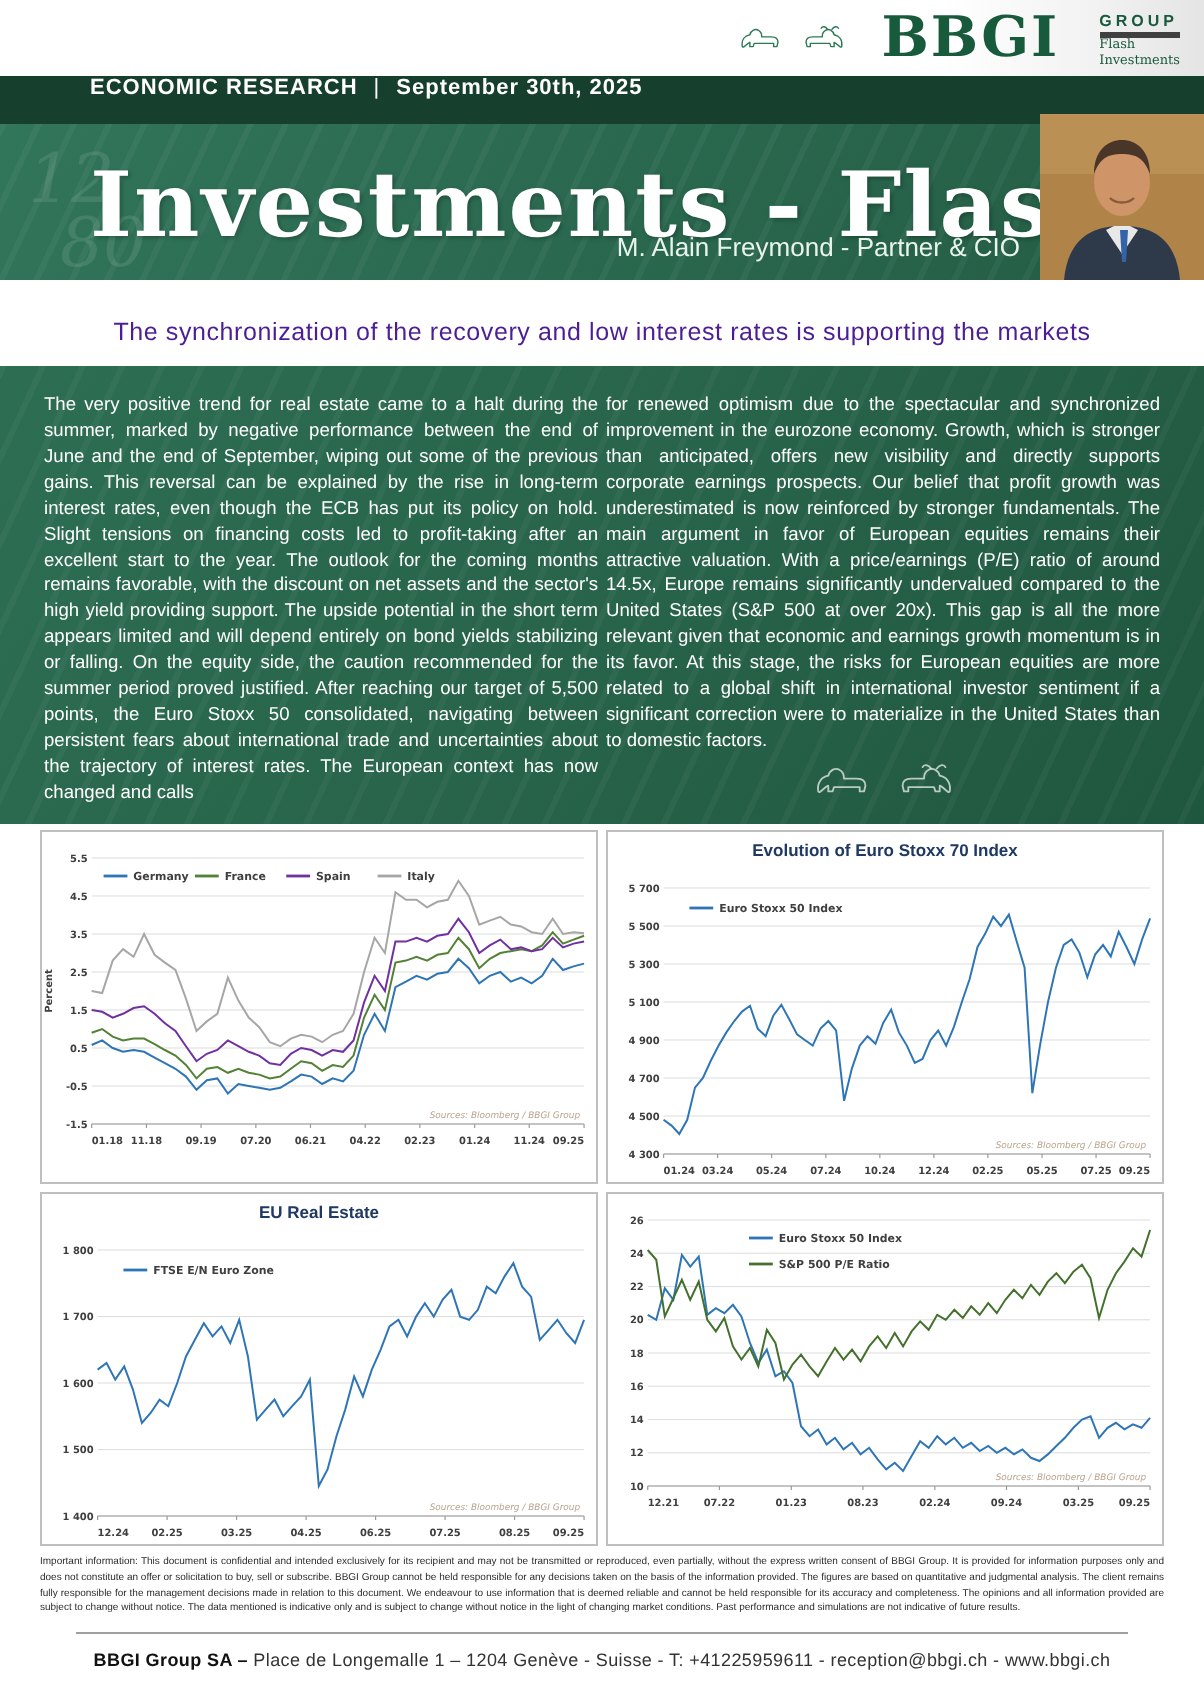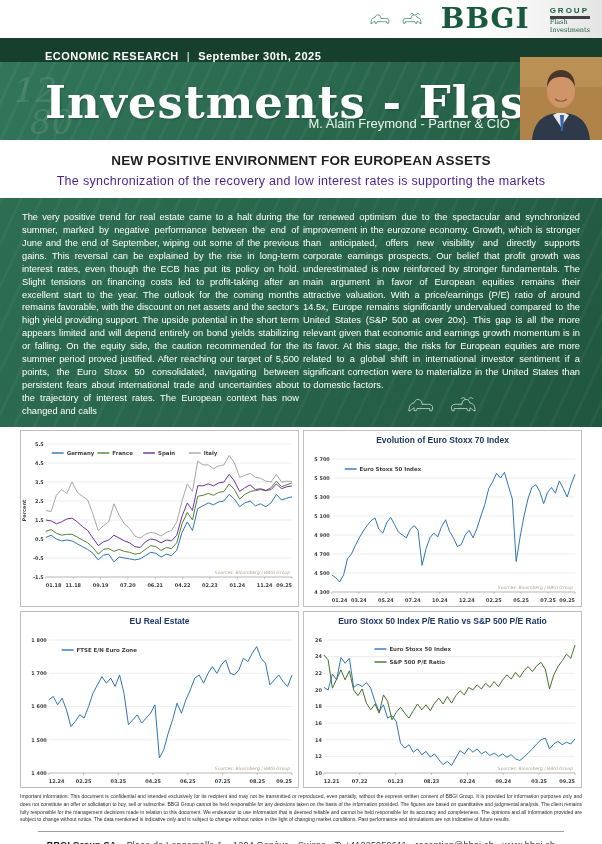--- a/index.html
+++ b/index.html
@@ -13,21 +13,21 @@
   .logo { position:absolute; right:12px; top:4px; display:flex; align-items:center; gap:18px; }
   .logo .animals { width:54px; height:28px; }
   .logo .word { font-family:"DejaVu Serif", serif; font-weight:bold; font-size:28px;
       color:#175a3c; letter-spacing:1px; line-height:1; }
   .logo .side { display:flex; flex-direction:column; margin-left:2px; margin-top:2px; }
   .logo .grp { font-size:8px; font-weight:bold; letter-spacing:2px; color:#175a3c;
       border-bottom:3px solid #404040; padding-bottom:1px; }
   .logo .tag { font-family:"DejaVu Serif", serif; font-size:6.5px; color:#175a3c; line-height:1.2; }
 
   
-  .dark-bar { height:24px; background:#173f2d; color:#ffffff; display:flex; align-items:flex-end;
+  .dark-bar { height:24px; background:#173f2d; color:#ffffff; display:flex; align-items:flex-start;
       padding-left:45px; font-size:11px; font-weight:bold; letter-spacing:.5px; }
   .dark-bar .sep { margin:0 8px; font-weight:normal; }
 
   
   .banner { height:78px; position:relative; overflow:visible;
       background:linear-gradient(120deg,#31755a 0%, #2b6a50 45%, #235c43 100%); }
   .banner::after { content:""; position:absolute; inset:0;
       background:repeating-linear-gradient(115deg, rgba(255,255,255,.045) 0 3px, rgba(255,255,255,0) 3px 16px); }
   .banner .texnum { position:absolute; font-family:"DejaVu Serif", serif; color:#ffffff;
       opacity:.10; font-size:34px; font-style:italic; z-index:0; }
@@ -106,21 +106,20 @@
     <path d="M12 83 C14 62 26 56 41 56 C56 56 68 62 70 83 Z" fill="#2e3a4a"></path>
     <path d="M33 58 L41 70 L49 58 L45 56 L37 56 Z" fill="#e8e8e8"></path>
     <path d="M40 58 L44 58 L43 74 L41 74 Z" fill="#3563a8"></path>
     <ellipse cx="41" cy="34" rx="14" ry="17" fill="#cf9468"></ellipse>
     <path d="M27 30 C27 18 34 13 41 13 C48 13 55 18 55 30 C52 22 48 20 41 20 C34 20 30 22 27 30 Z" fill="#4a3628"></path>
     <path d="M35 42 C38 45 44 45 47 42" stroke="#8a5a3a" stroke-width="1.2" fill="none"></path>
   </svg>
 </div>
 
 <div class="headline">
-  <h1>NEW POSITIVE ENVIRONMENT FOR EUROPEAN ASSETS</h1>
   <h2>The synchronization of the recovery and low interest rates is supporting the markets</h2>
 </div>
 
 <div class="article">
   <div class="cols">
     <div class="col">The very positive trend for real estate came to a halt during the summer, marked by negative performance between the end of June and the end of September, wiping out some of the previous gains. This reversal can be explained by the rise in long-term interest rates, even though the ECB has put its policy on hold. Slight tensions on financing costs led to profit-taking after an excellent start to the year. The outlook for the coming months remains favorable, with the discount on net assets and the sector's high yield providing support.  The upside potential in the short term appears limited and will depend entirely on bond yields stabilizing or falling. On the equity side, the caution recommended for the summer period proved justified. After reaching our target of 5,500 points, the Euro Stoxx 50 consolidated, navigating between persistent fears about international trade and uncertainties about the trajectory of interest rates. The European context has now changed and calls</div>
     <div class="col">
       <span>for renewed optimism due to the spectacular and synchronized improvement in the eurozone economy. Growth, which is stronger than anticipated, offers new visibility and directly supports corporate earnings prospects. Our belief that profit growth was underestimated is now reinforced by stronger fundamentals. The main argument in favor of European equities remains their attractive valuation. With a price/earnings (P/E) ratio of around 14.5x, Europe remains significantly undervalued compared to the United States (S&amp;P 500 at over 20x). This gap is all the more relevant given that economic and earnings growth momentum is in its favor. At this stage, the risks for European equities are more related to a global shift in international investor sentiment if a significant correction were to materialize in the United States than to domestic factors.</span>
       <svg class="bullbear-white" viewBox="0 0 100 28" fill="none" stroke="rgba(255,255,255,.8)" stroke-width="1.3" stroke-linejoin="round" stroke-linecap="round">
         <path d="M4 22 C3 16 6 12 11 11 C12 7 16 5 19 7 C21 8 22 10 22 13 L31 13 C35 13 37 15 37 18 L36 22 L33 22 L33 19 L15 19 L14 22 L11 22 L11 18 C8 19 5 24 4 22 Z"></path>
@@ -263,21 +262,20 @@
         <text class="tk" x="237.0" y="155" text-anchor="middle">08.25</text>
         <line class="ax" x1="272.0" x2="272.0" y1="145" y2="147"></line>
         <text class="tk" x="272.0" y="155" text-anchor="end">09.25</text>
         <text class="src" x="270" y="142" text-anchor="end">Sources: Bloomberg / BBGI Group</text>
         <polyline points="27.0,71.8 31.5,68.5 35.9,76.8 40.4,70.2 44.8,81.8 49.3,98.5 53.7,93.5 58.2,86.8 62.6,90.1 67.1,78.5 71.5,65.2 76.0,56.9 80.5,48.6 84.9,55.2 89.4,50.2 93.8,58.5 98.3,46.9 102.7,65.2 107.2,96.8 111.6,91.8 116.1,86.8 120.5,95.1 125.0,90.1 129.5,85.2 133.9,76.8 138.4,130.0 142.8,121.7 147.3,105.1 151.7,91.8 156.2,75.2 160.6,85.2 165.1,71.8 169.5,61.9 174.0,50.2 178.5,46.9 182.9,55.2 187.4,45.3 191.8,38.6 196.3,45.3 200.7,36.9 205.2,31.9 209.6,45.3 214.1,46.9 218.5,41.9 223.0,30.3 227.5,33.6 231.9,25.3 236.4,18.6 240.8,30.3 245.3,35.3 249.7,56.9 254.2,51.9 258.6,46.9 263.1,53.6 267.5,58.5 272.0,46.9" fill="none" stroke="#2e75b6" stroke-width="1"></polyline>
         <line x1="40" x2="52" y1="22" y2="22" stroke="#2e75b6" stroke-width="1.4"></line>
         <text class="lg" x="55" y="24">FTSE E/N Euro Zone</text>
       </svg>
   </div>
   <div class="chart-card">
-    <div class="chart-title">Euro Stoxx 50 Index P/E Ratio vs S&amp;P 500 P/E Ratio</div>
     <svg viewBox="0 0 277 158" preserveAspectRatio="none">
         <line class="grid" x1="19" x2="272" y1="12.0" y2="12.0"></line>
         <text class="tk" x="17" y="13.8" text-anchor="end">26</text>
         <line class="grid" x1="19" x2="272" y1="28.6" y2="28.6"></line>
         <text class="tk" x="17" y="30.4" text-anchor="end">24</text>
         <line class="grid" x1="19" x2="272" y1="45.3" y2="45.3"></line>
         <text class="tk" x="17" y="47.1" text-anchor="end">22</text>
         <line class="grid" x1="19" x2="272" y1="61.9" y2="61.9"></line>
         <text class="tk" x="17" y="63.7" text-anchor="end">20</text>
         <line class="grid" x1="19" x2="272" y1="78.5" y2="78.5"></line>

